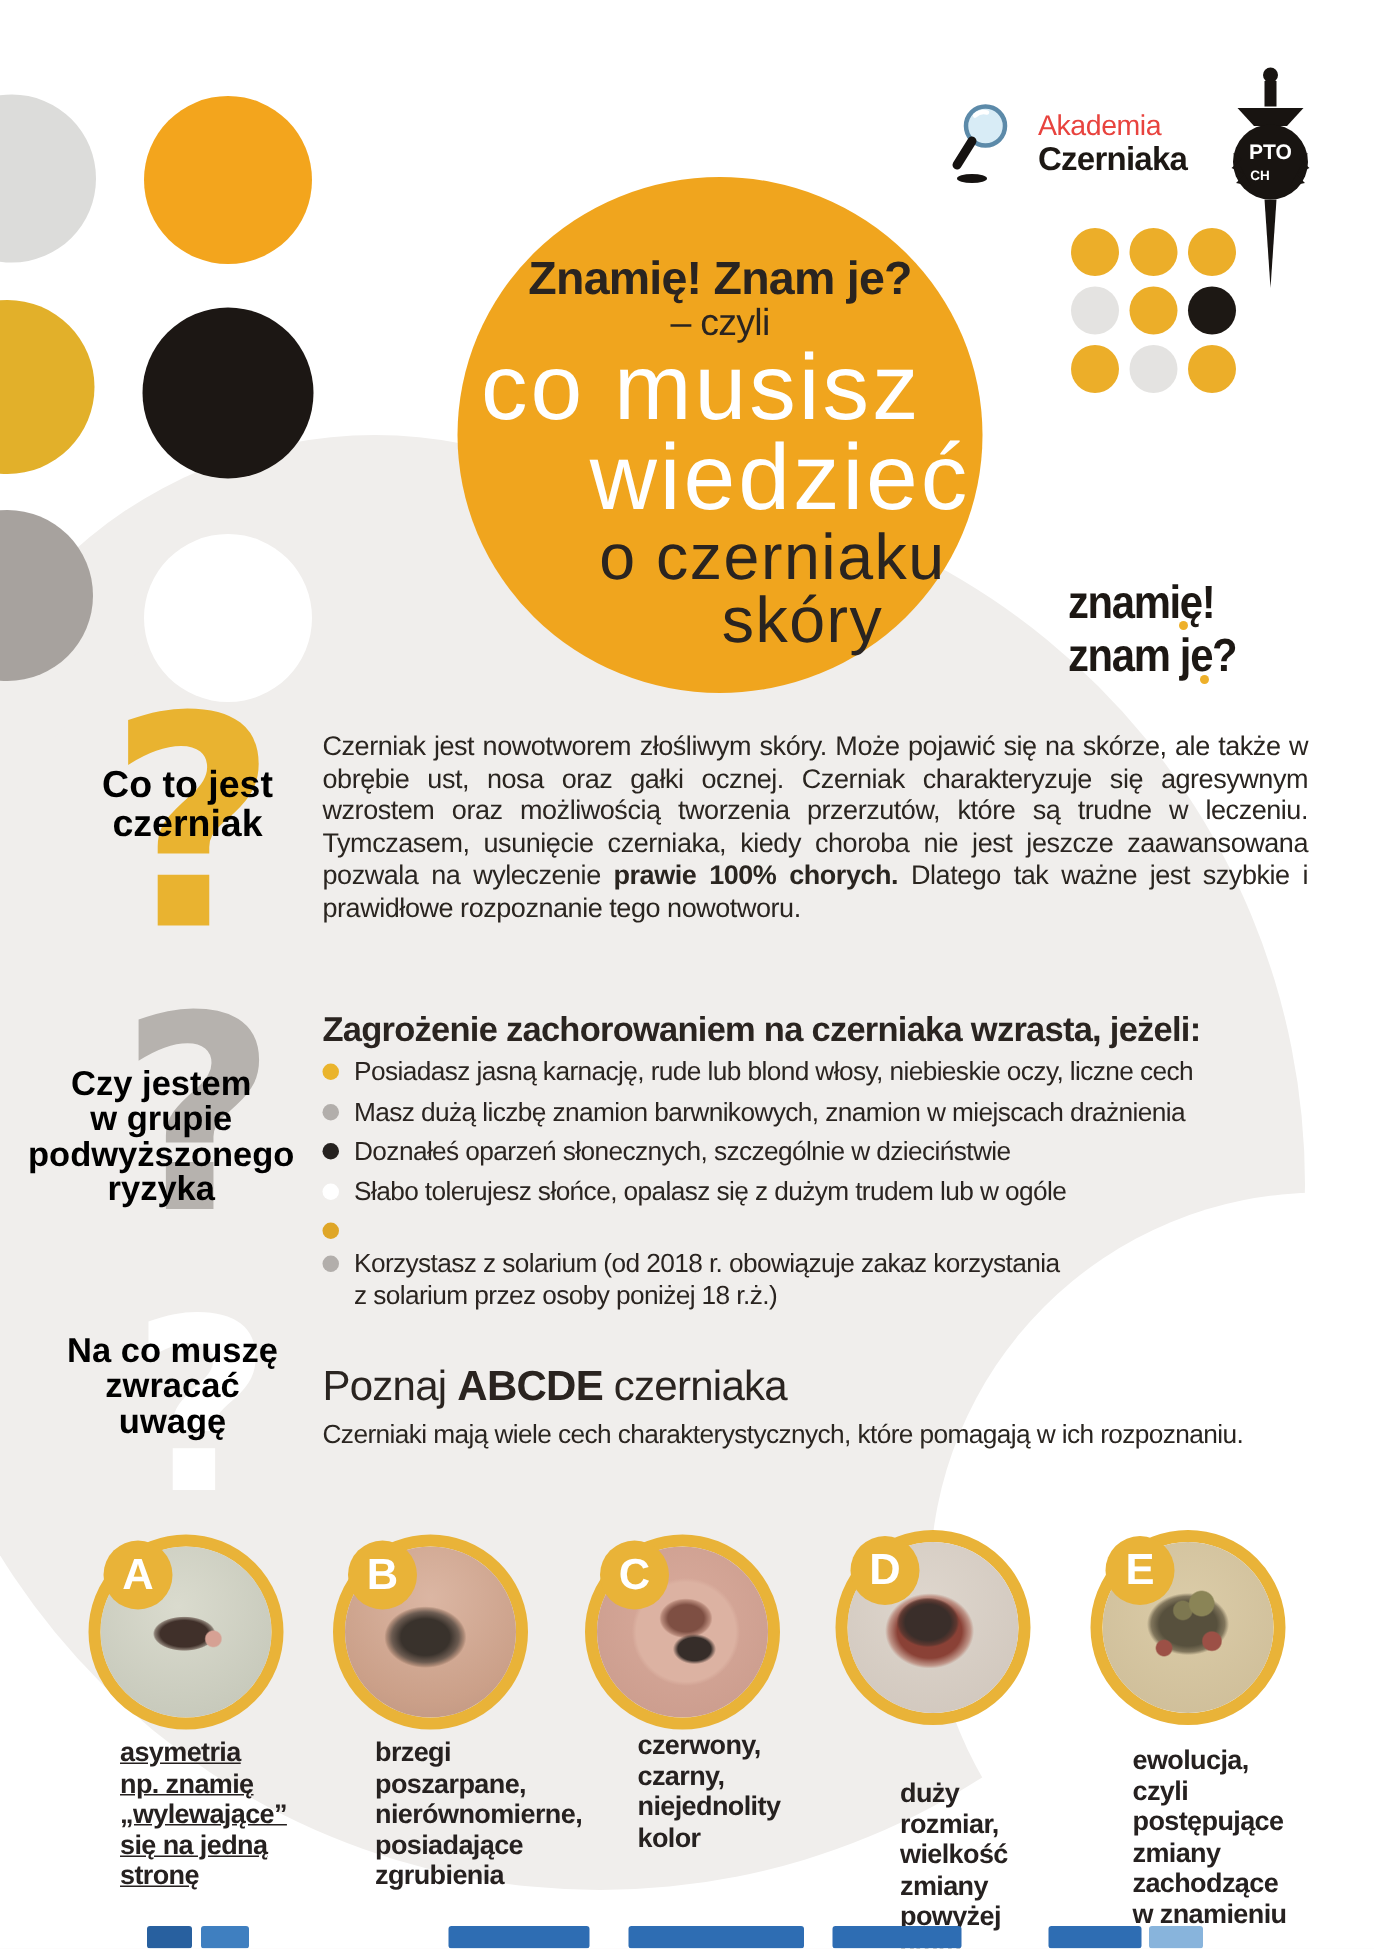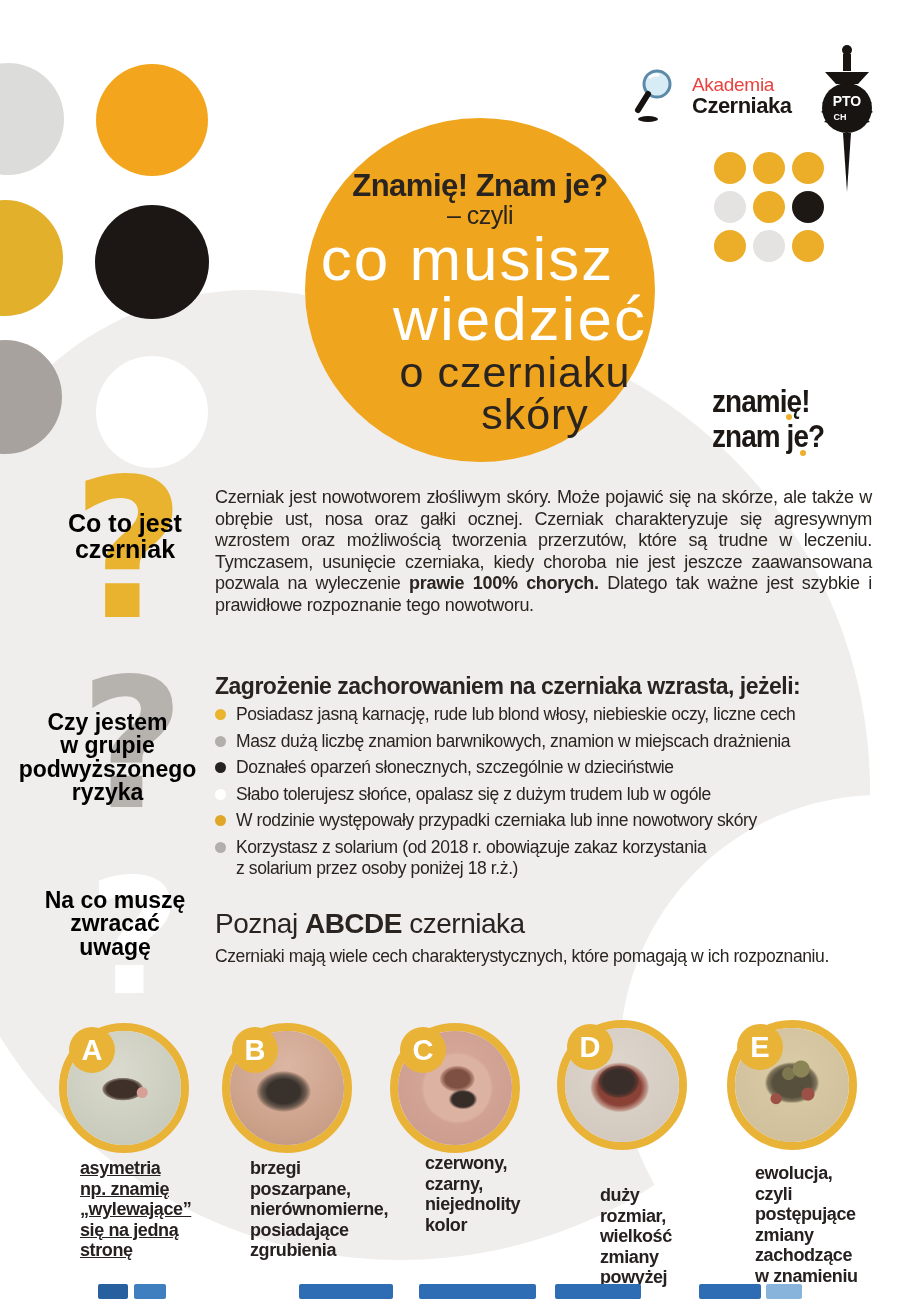--- a/index.html
+++ b/index.html
@@ -160,21 +160,20 @@
     <li>
         <span class="bdot" style="background: rgb(38, 34, 32);"></span>
         <span class="btxt">Doznałeś oparzeń słonecznych, szczególnie w dzieciństwie</span>
       </li>
     <li>
         <span class="bdot" style="background: rgb(255, 255, 255);"></span>
         <span class="btxt">Słabo tolerujesz słońce, opalasz się z dużym trudem lub w ogóle</span>
       </li>
     <li>
         <span class="bdot" style="background: rgb(223, 166, 39);"></span>
-        <span class="btxt">W rodzinie występowały przypadki czerniaka lub inne nowotwory skóry</span>
       </li>
     <li>
         <span class="bdot" style="background: rgb(178, 174, 171);"></span>
         <span class="btxt">Korzystasz z solarium (od 2018 r. obowiązuje zakaz korzystania
 z solarium przez osoby poniżej 18 r.ż.)</span>
       </li>
   </ul>
 
   <div class="qmark" style="left:88px;top:858px;font-size:160px;color:#ffffff;">?</div>
   <div class="seclabel" style="left:25px;top:889px;width:180px;font-size:23px;">Na co muszę

